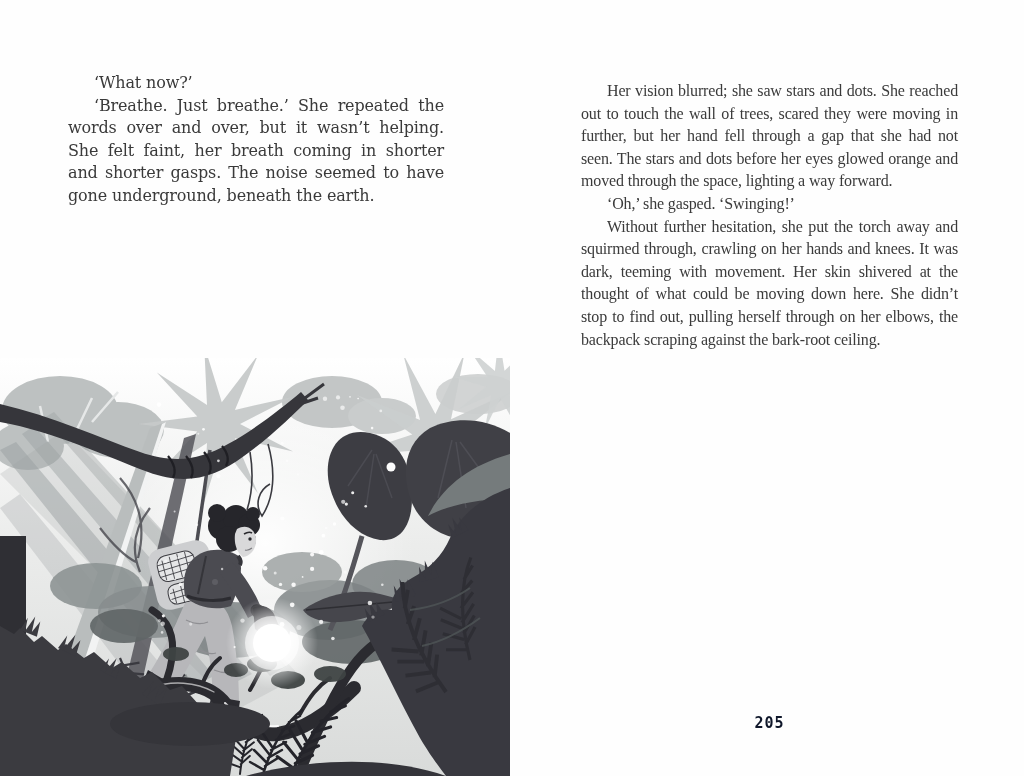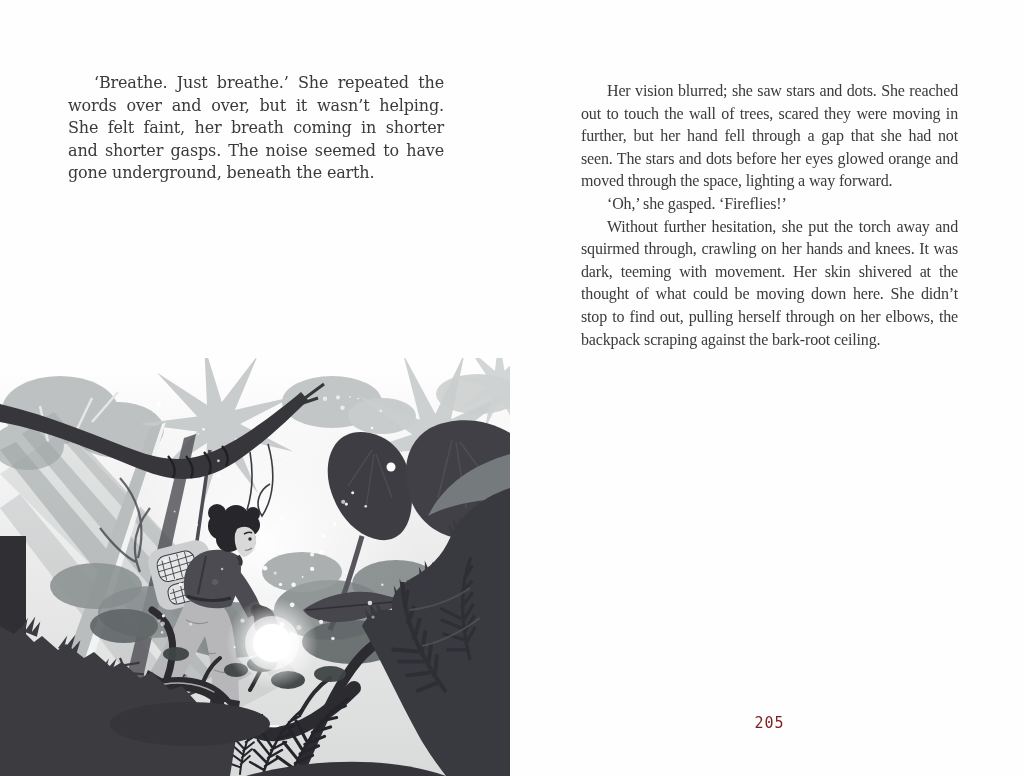--- a/index.html
+++ b/index.html
@@ -5,32 +5,33 @@
   html,body{margin:0;padding:0;background:#ffffff;}
   .stage{position:relative;width:1024px;height:776px;background:#fefefe;overflow:hidden;
          font-family:"DejaVu Serif", serif;}
   .text-col{position:absolute;font-size:16px;line-height:22.6px;color:#3a3a3a;
             text-align:justify;letter-spacing:-0.15px;}
   .text-col p{margin:0;text-indent:26px;}
   .text-col em{font-style:italic;}
   #left-text{left:68px;top:72px;width:376px;}
   #right-text{left:581px;top:80px;width:377px;font-family:Liberation Serif, serif;}
   .pageno{position:absolute;left:581px;top:714px;width:377px;text-align:center;
-          font-family:"DejaVu Sans Mono", monospace;font-weight:normal;font-size:15px;
-          letter-spacing:1px;color:#7f1d1d;}
+          font-family:"DejaVu Sans Mono", monospace;font-weight:bold;font-size:15px;
+          letter-spacing:1px;color:#0f172a;}
   figure.illo{position:absolute;left:0;top:358px;width:510px;height:418px;margin:0;}
   figure.illo svg{display:block;width:510px;height:418px;}
 </style>
 </head>
 <body>
 
 <div class="stage">
 
   <section>
     <div id="left-text" class="text-col">
+        <p>‘What now?’</p>
         <p>‘Breathe. Just breathe.’ She repeated the words over and over, but it wasn’t helping. She felt faint, her breath coming in shorter and shorter gasps. The noise seemed to have gone underground, beneath the earth.</p>
       </div>
 
     <figure class="illo">
       <svg viewBox="0 0 510 418" preserveAspectRatio="none">
         <defs>
           <linearGradient id="bgGrad" x1="0" y1="0" x2="0" y2="1">
             <stop offset="0" stop-color="#ffffff"></stop>
             <stop offset="0.45" stop-color="#ebeceb"></stop>
             <stop offset="1" stop-color="#d9dbda"></stop>
@@ -273,19 +274,19 @@
             <circle cx="346.3" cy="146.1" r="1.64" opacity="0.9"></circle>
             <circle cx="352.7" cy="134.8" r="1.52" opacity="0.9"></circle>
           </g>
       </svg>
     </figure>
   </section>
 
   <section>
     <div id="right-text" class="text-col">
         <p>Her vision blurred; she saw stars and dots. She reached out to touch the wall of trees, scared they were moving in further, but her hand fell through a gap that she had not seen. The stars and dots before her eyes glowed orange and moved through the space, lighting a way forward.</p>
-        <p>‘Oh,’ she gasped. ‘Fireflies!’</p>
+        <p>‘Oh,’ she gasped. ‘Swinging!’</p>
         <p>Without further hesitation, she put the torch away and squirmed through, crawling on her hands and knees. It was dark, teeming with movement. Her skin shivered at the thought of what could be moving down here. She didn’t stop to find out, pulling herself through on her elbows, the backpack scraping against the bark-root ceiling.</p>
       </div>
     <div class="pageno">205</div>
   </section>
 
 </div>
 
 </body></html>

